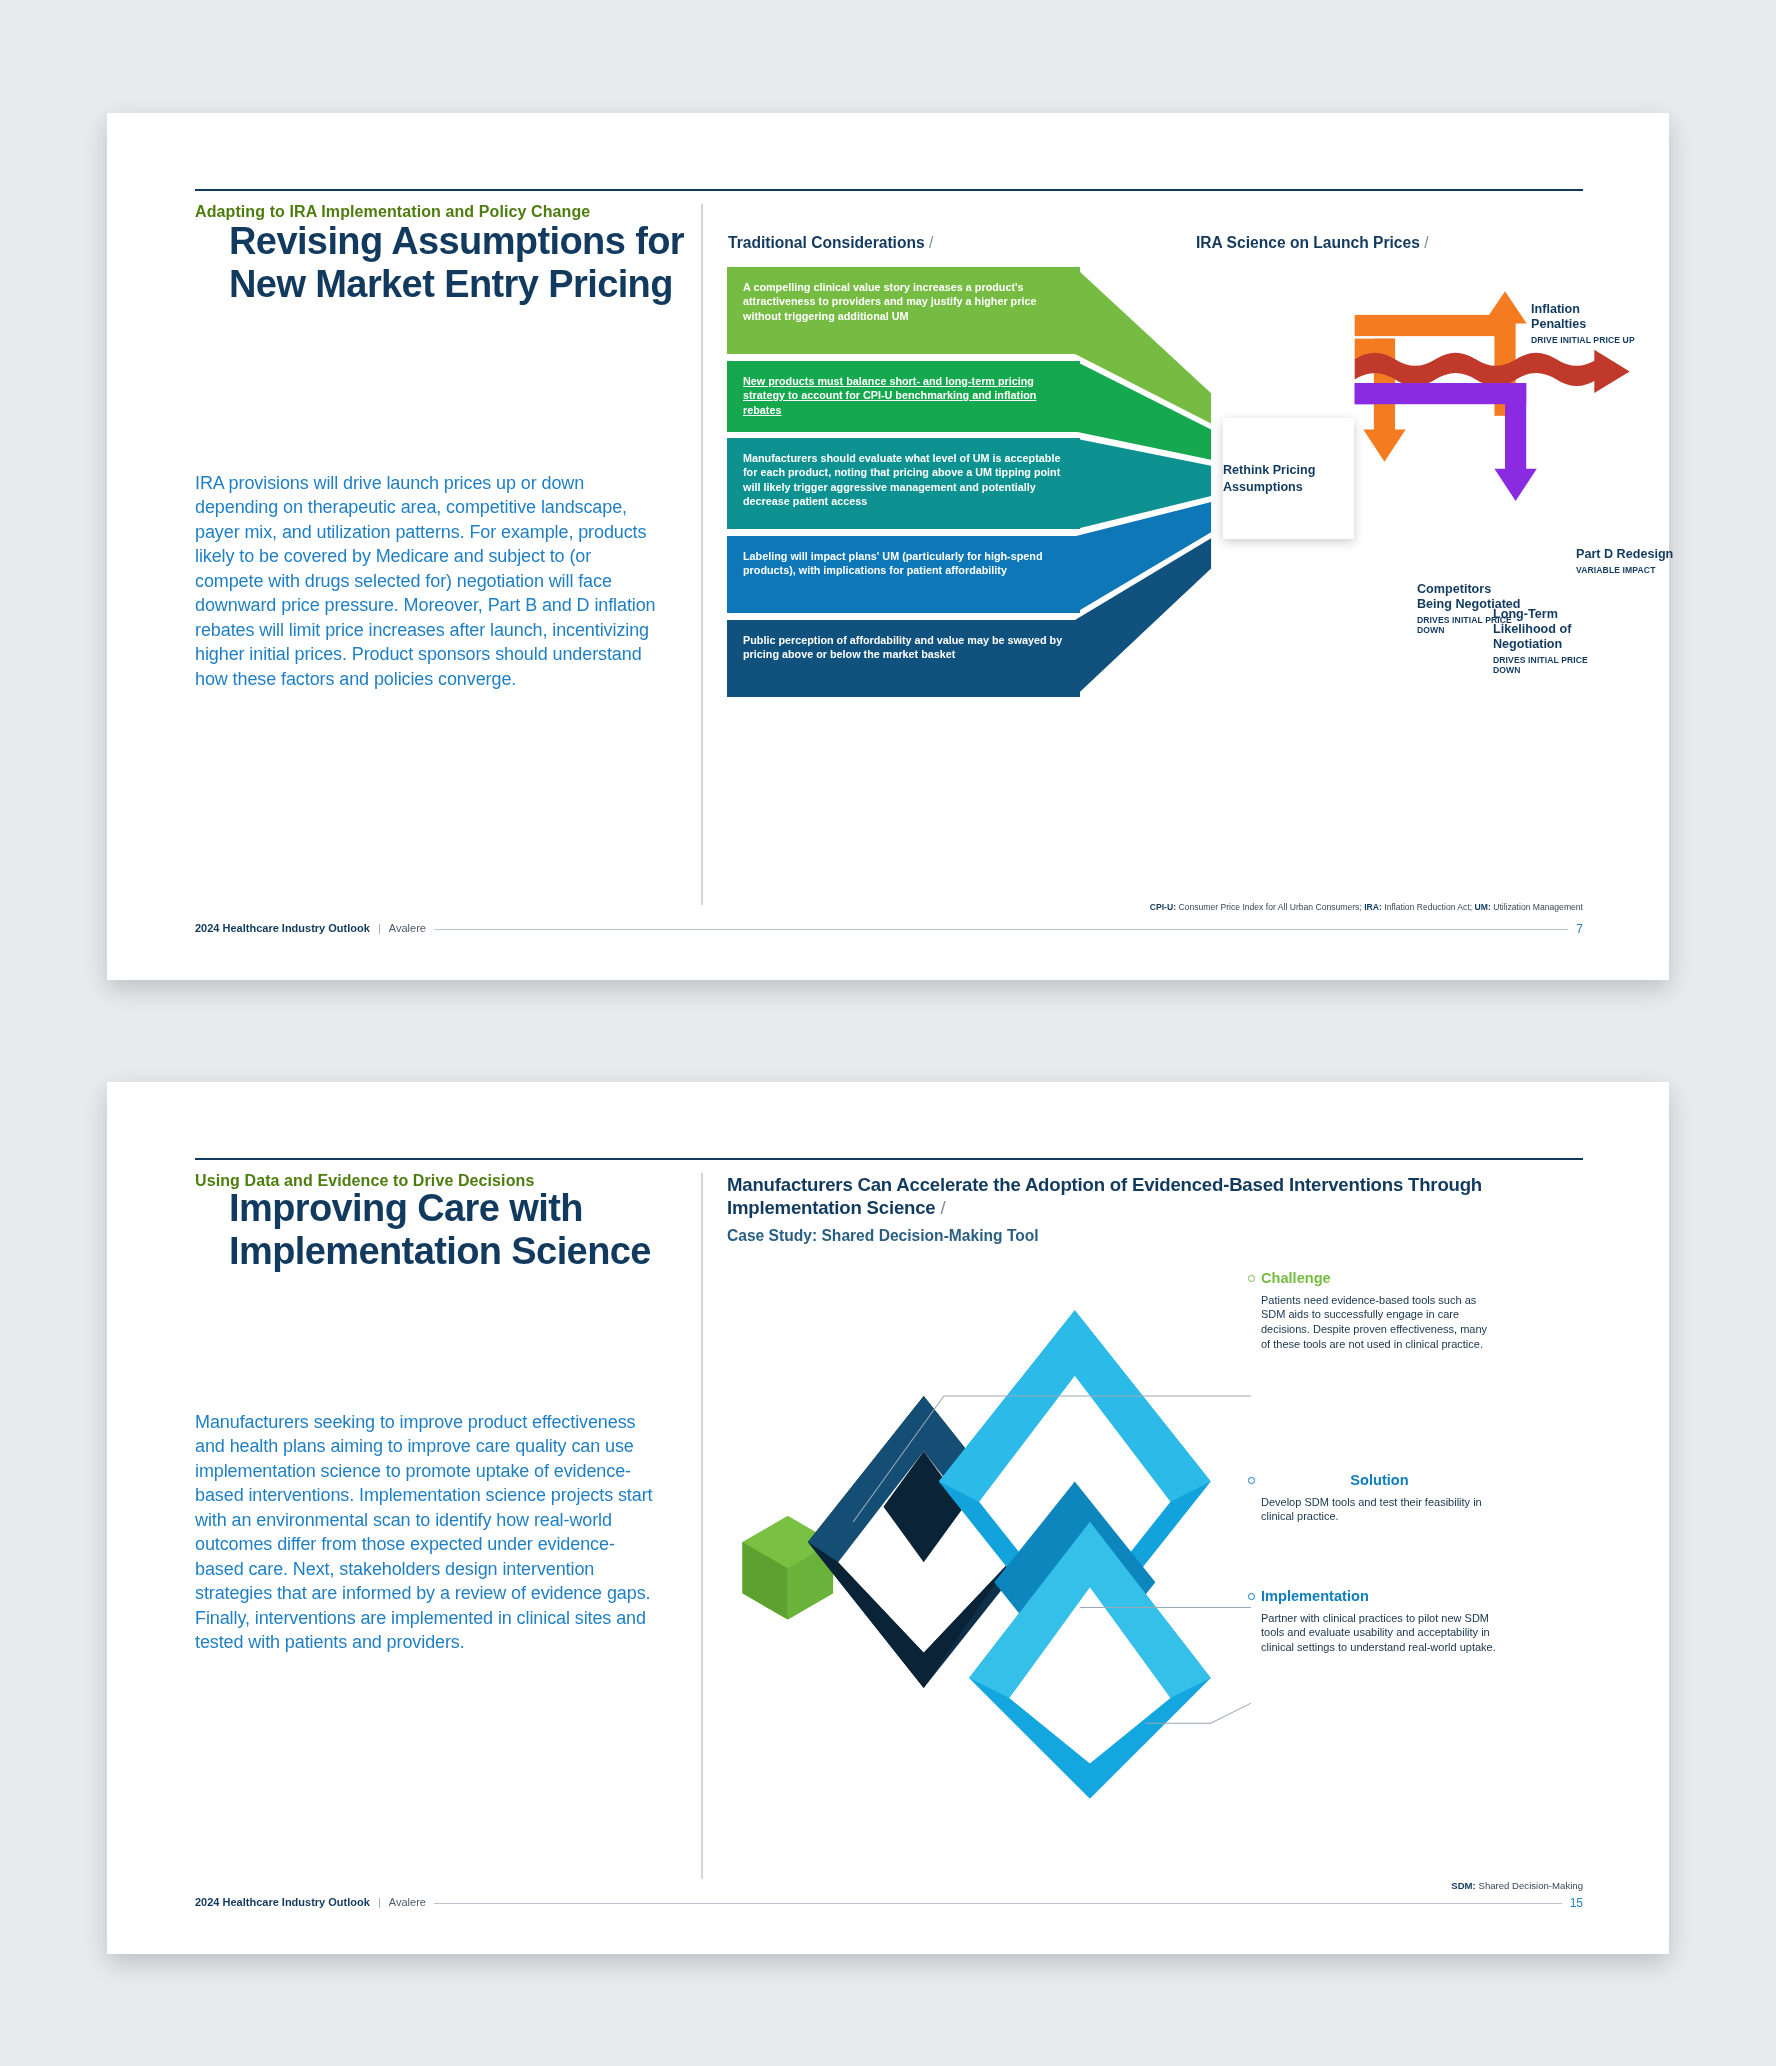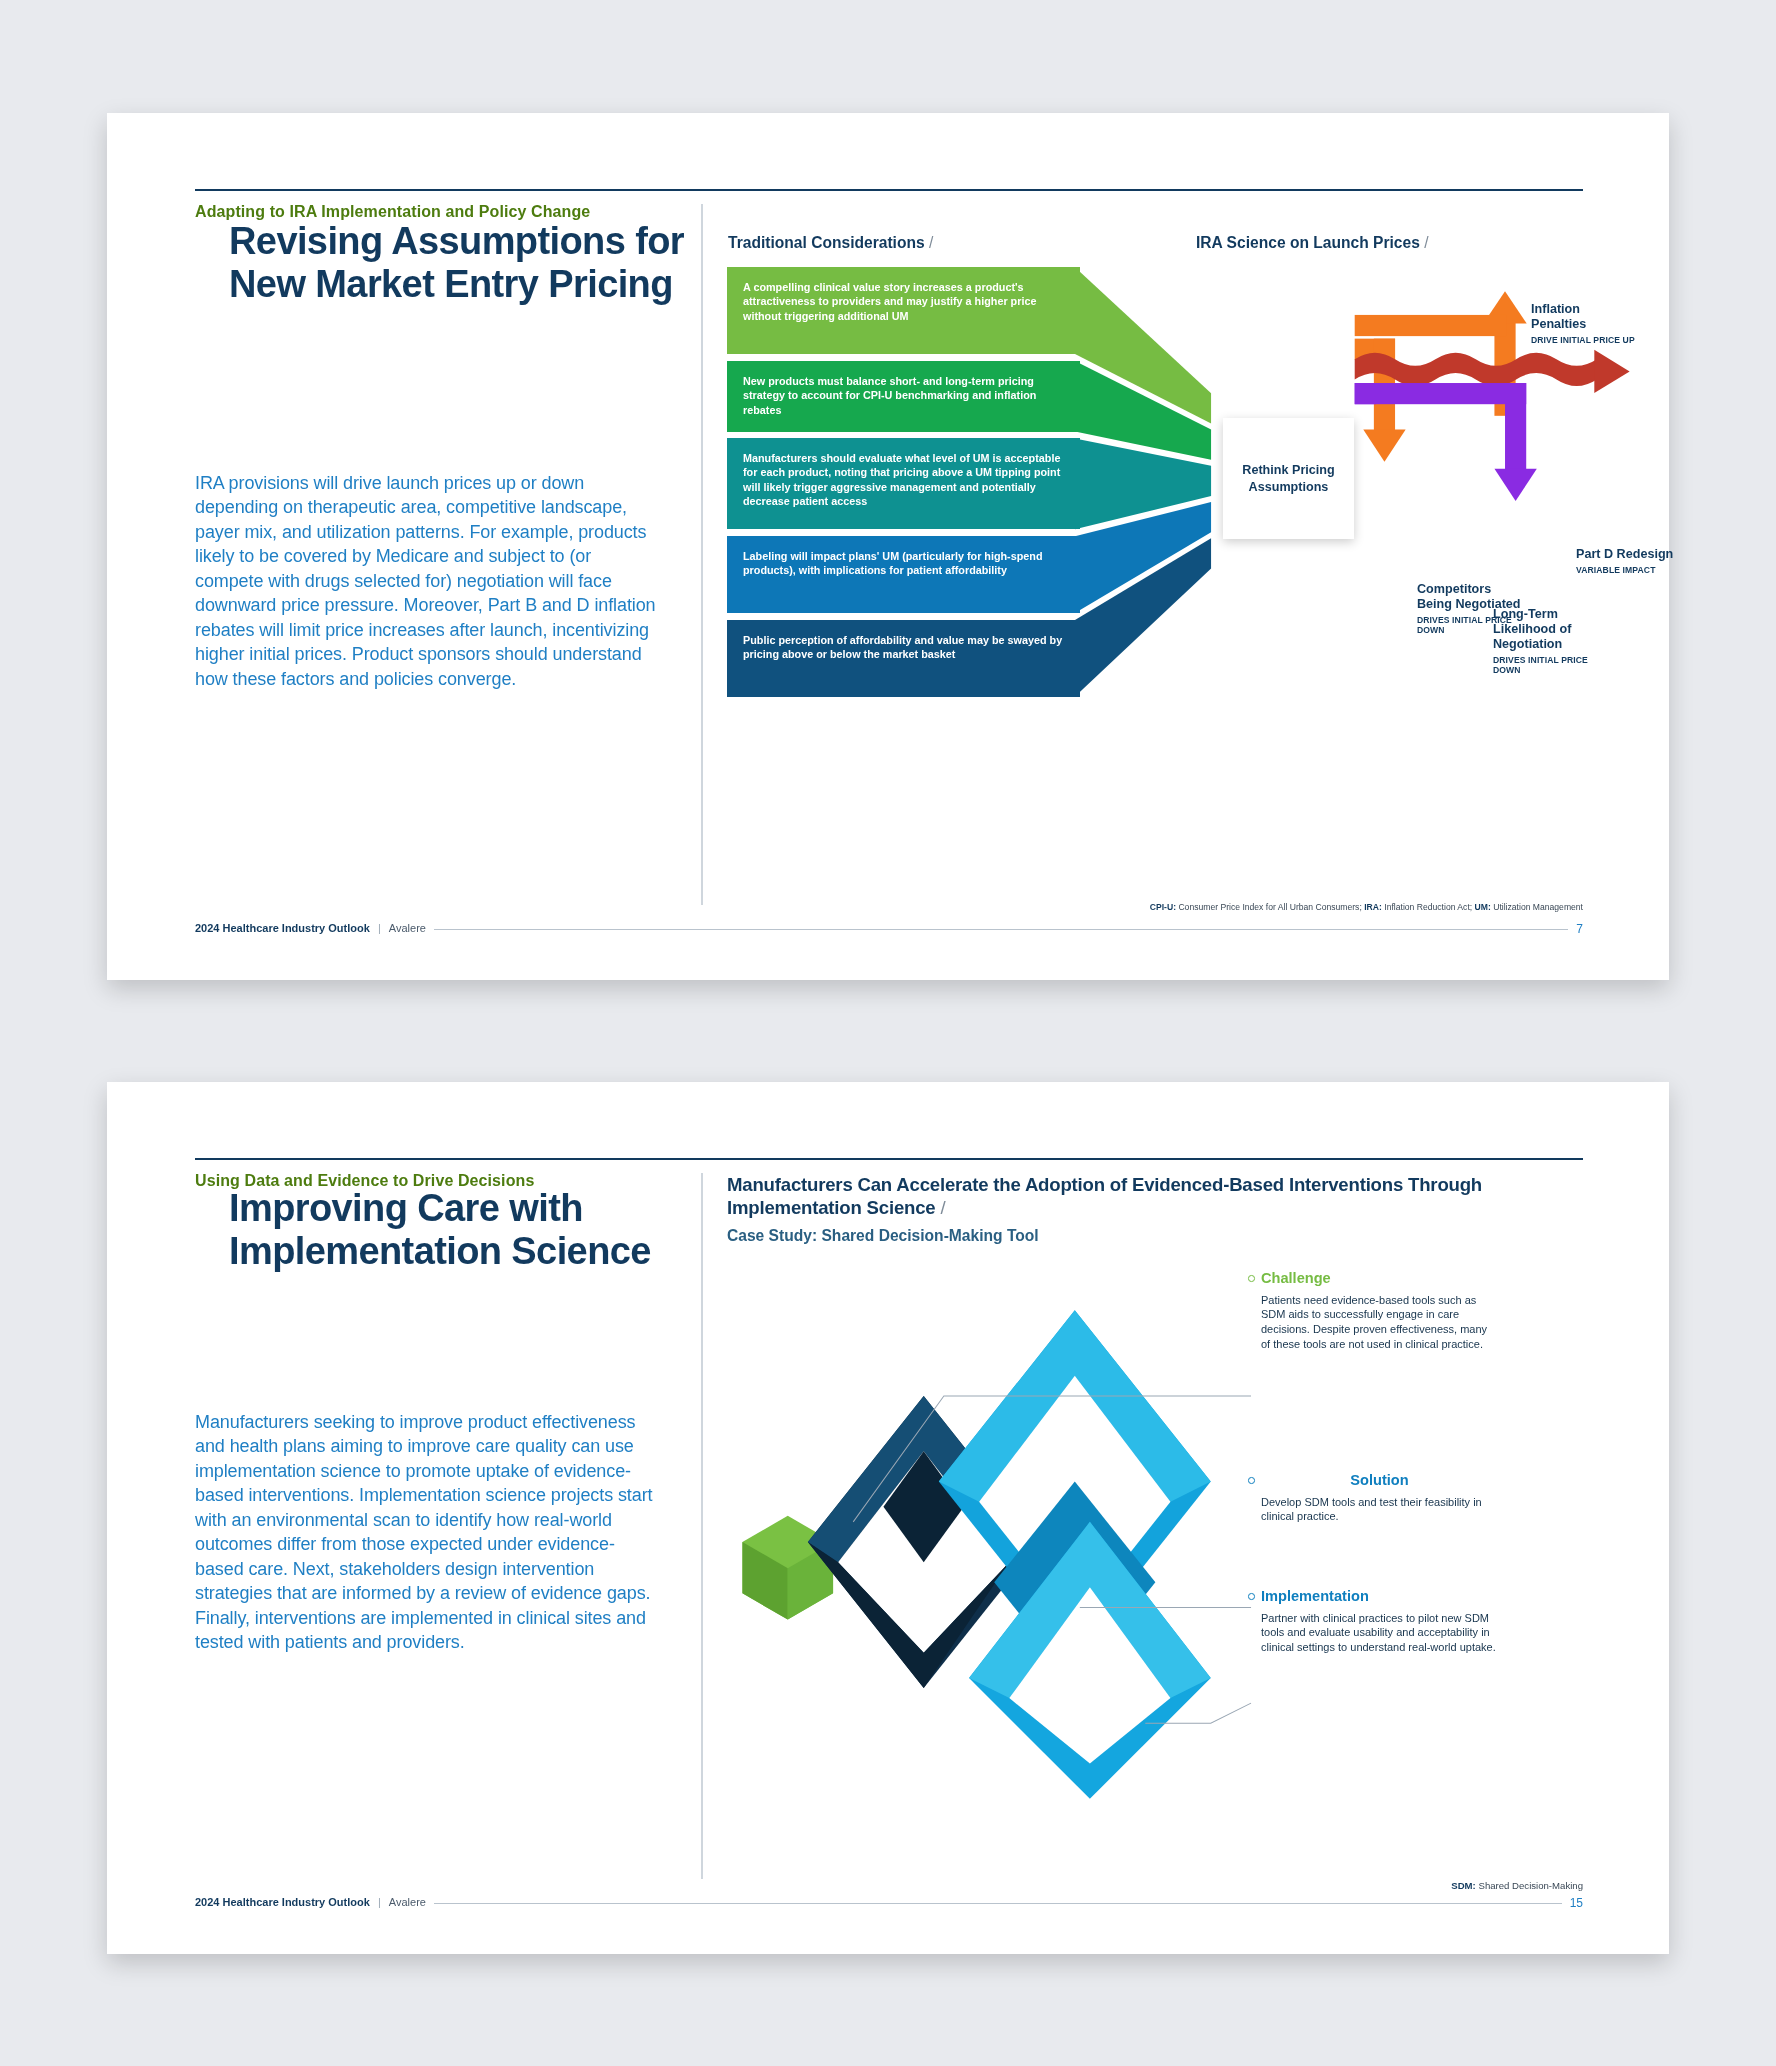--- a/index.html
+++ b/index.html
@@ -143,37 +143,37 @@
     position: absolute;
     left: 0;
     width: 353px;
     color: #fff;
     font-size: 10.8px;
     line-height: 1.33;
     padding: 13px 15px 0 16px;
     font-weight: bold;
   }
   .band.b1 { top: 0;    height: 87px; background: #76bc43; }
-  .band.b2 { top: 94px; height: 71px; background: #16a84e; }
+  .band.b2 { top: 94px; height: 71px; background: #16a84e; text-decoration: underline; }
   .band.b3 { top: 171px; height: 91px; background: #0e9191; }
   .band.b4 { top: 269px; height: 77px; background: #0d77b7; }
   .band.b5 { top: 353px; height: 77px; background: #10517e; }
 
   .rethink-box {
     position: absolute;
     left: 496px;
     top: 151px;
     width: 131px;
     height: 121px;
     background: #fff;
     box-shadow: 0 3px 10px rgba(0,0,0,0.20);
     display: flex;
     align-items: center;
     justify-content: center;
-    text-align: center;
+    text-align: left;
     font-size: 12.6px;
     font-weight: bold;
     color: #123a5e;
     line-height: 1.3;
     z-index: 5;
   }
 
   .arrow-svg { position: absolute; left: 605px; top: 0; }
 
   .arrow-label {

